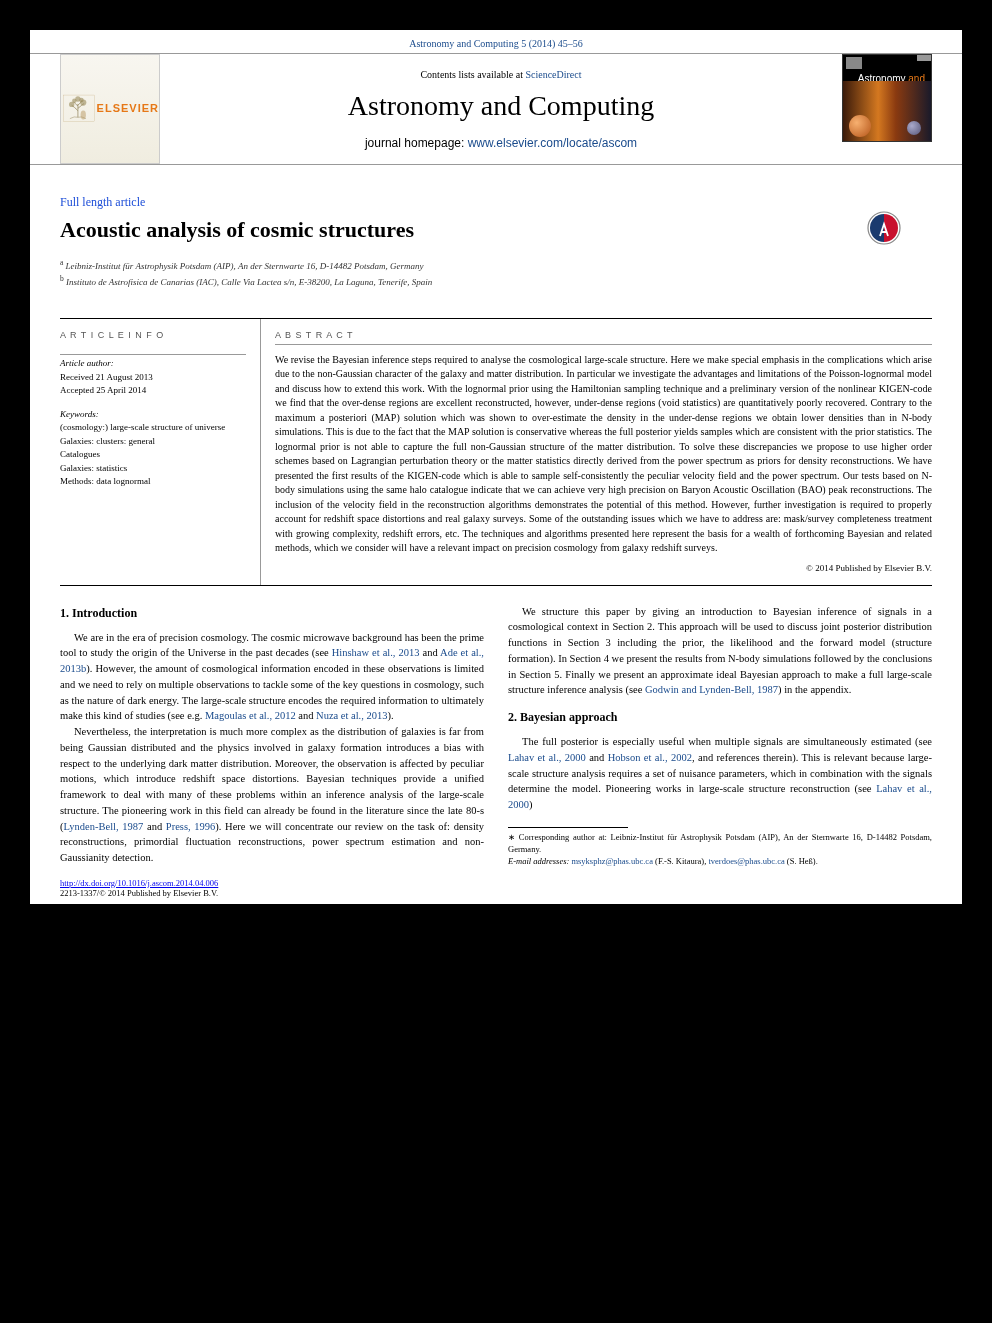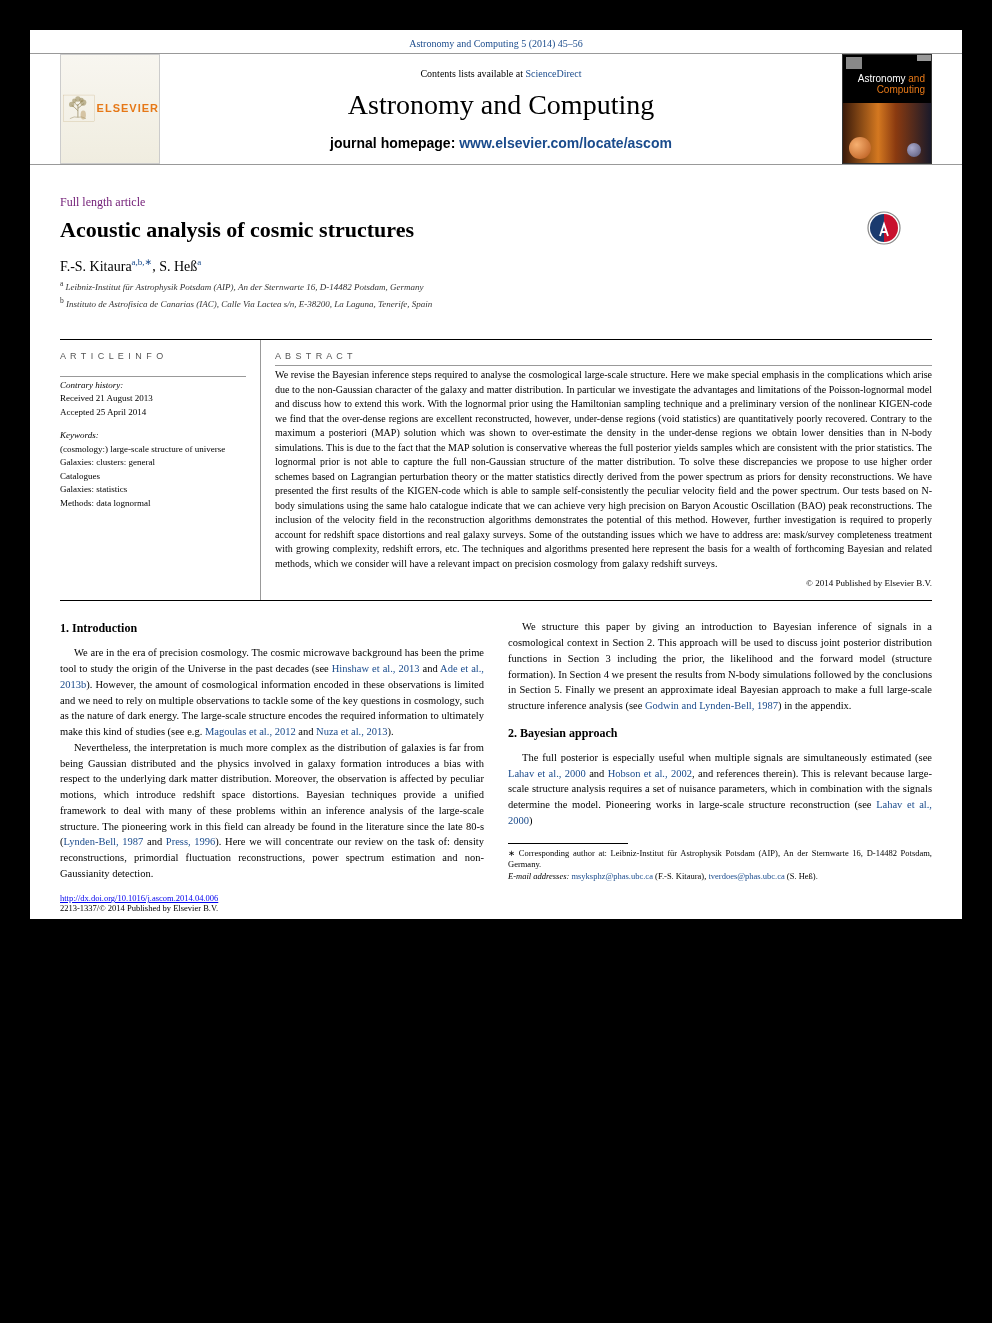--- a/index.html
+++ b/index.html
@@ -60,25 +60,25 @@
       padding: 10px 0;
     }
     .contents-line { font-size: 10px; margin-bottom: 10px; }
     .contents-line a { color: #1a4b8c; text-decoration: none; }
     .journal-title {
       font-size: 28px;
       font-family: Georgia, serif;
       margin-bottom: 14px;
       font-weight: normal;
     }
-    .homepage-line { font-size: 14px; font-family: Arial, sans-serif; font-weight: bold; }
+    .homepage-line { font-size: 12px; font-family: Arial, sans-serif; }
     .homepage-line a { color: #1a4b8c; text-decoration: none; }
     .journal-cover {
       width: 90px;
-      height: 110px;
+      height: 88px;
       background: #000;
       position: relative;
       border: 1px solid #333;
     }
     .cover-bar { position: absolute; top: 0; right: 0; width: 14px; height: 6px; background: #999; font-size:5px; color:#ccc; text-align:center;}
     .cover-pub-icon { position:absolute; top:2px; left:3px; width:16px; height:12px; background:#888; }
     .cover-title {
       position: absolute;
       top: 18px;
       left: 0; right: 0;
@@ -88,21 +88,21 @@
       font-family: Arial, sans-serif;
     }
     .cover-title .ast { color: #fff; }
     .cover-title .and { color: #e67817; }
     .cover-title .comp { color: #e67817; display:block; }
     .cover-image { position: absolute; bottom: 0; left:0; right:0; height: 60px; background: linear-gradient(90deg, #3a1a0a 0%, #d47820 40%, #8a3a10 60%, #1a1a2a 100%); }
     .cover-planet1 { position:absolute; bottom:4px; left:6px; width:22px; height:22px; border-radius:50%; background: radial-gradient(circle at 35% 35%, #f7b070, #b55518); }
     .cover-planet2 { position:absolute; bottom:6px; right:10px; width:14px; height:14px; border-radius:50%; background: radial-gradient(circle at 35% 35%, #aac, #557); }
     
     .article-header { padding: 30px 30px 10px; position: relative; }
-    .full-length { font-size: 12px; color: #701a75; margin-bottom: 6px; }
+    .full-length { font-size: 12px; color: #1d4ed8; margin-bottom: 6px; }
     .article-title { font-size: 22px; line-height: 1.3; margin-bottom: 12px; font-family: Georgia, serif; }
     .crossmark {
       position: absolute;
       right: 60px;
       top: 45px;
       width: 36px;
       height: 36px;
     }
     .crossmark svg { width: 36px; height: 36px; }
     .authors { font-size: 14px; margin-bottom: 4px; }
@@ -143,21 +143,21 @@
       text-align: justify;
     }
     .abstract h4 {
       font-size: 9px;
       letter-spacing: 1px;
       font-family: Arial, sans-serif;
       font-weight: normal;
       color:#555;
       border-bottom: 1px solid #999;
       padding-bottom:2px;
-      margin-bottom: 2px;
+      margin-bottom: 8px;
     }
     .abstract .copyright { text-align: right; margin-top: 6px; font-size: 9px; }
     .hr-full { border: none; border-top: 1px solid #000; margin: 0 30px; }
     
     .body {
       column-count: 2;
       column-gap: 24px;
       padding: 18px 30px 10px;
       font-size: 10.5px;
       line-height: 1.5;
@@ -222,34 +222,31 @@
     <div class="crossmark">
       <svg viewBox="0 0 36 36">
         <circle cx="18" cy="18" r="16" fill="none" stroke="#888" stroke-width="1.2"></circle>
         <path d="M18 4 A14 14 0 0 1 18 32 Z" fill="#c8102e"></path>
         <path d="M18 4 A14 14 0 0 0 18 32 Z" fill="#1a3a6e"></path>
         <path d="M14 26 L18 14 L22 26 M15.5 22 L20.5 22" stroke="#fff" stroke-width="1.8" fill="none"></path>
       </svg>
     </div>
     <div class="full-length">Full length article</div>
     <h1 class="article-title">Acoustic analysis of cosmic structures</h1>
-    <div class="authors">
-      <span>F.-S. Kitaura</span><sup><span>a,b,</span></sup><sup><span>∗</span></sup><span>, S. Heß</span><sup><span>a</span></sup>
-    </div>
     <div class="affiliations">
       <div><sup>a</sup><span> Leibniz-Institut für Astrophysik Potsdam (AIP), An der Sternwarte 16, D-14482 Potsdam, Germany</span></div>
       <div><sup>b</sup><span> Instituto de Astrofisica de Canarias (IAC), Calle Via Lactea s/n, E-38200, La Laguna, Tenerife, Spain</span></div>
     </div>
   </div>
 
   <div class="info-abstract">
     <div class="article-info">
       <h4>A R T I C L E   I N F O</h4>
       <div class="history">
-        <div style="font-style:italic">Contrary history:</div>
+        <div style="font-style:italic">Article author:</div>
         <div>Received 21 August 2013</div>
         <div>Accepted 25 April 2014</div>
       </div>
       <div style="font-style:italic">Keywords:</div>
       <div class="keywords">
         <div>(cosmology:) large-scale structure of universe</div>
         <div>Galaxies: clusters: general</div>
         <div>Catalogues</div>
         <div>Galaxies: statistics</div>
         <div>Methods: data lognormal</div>

